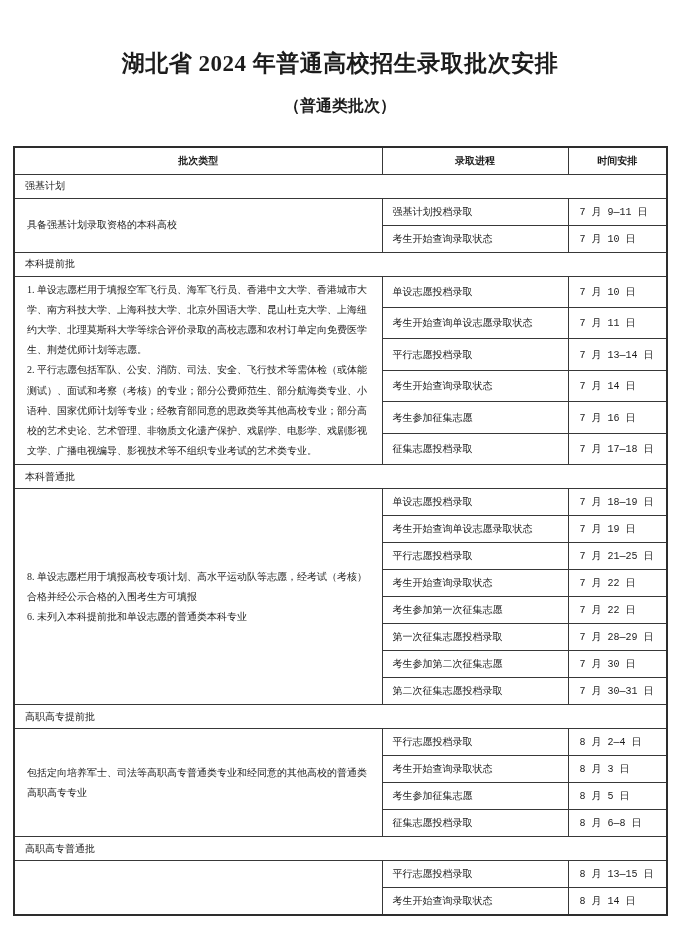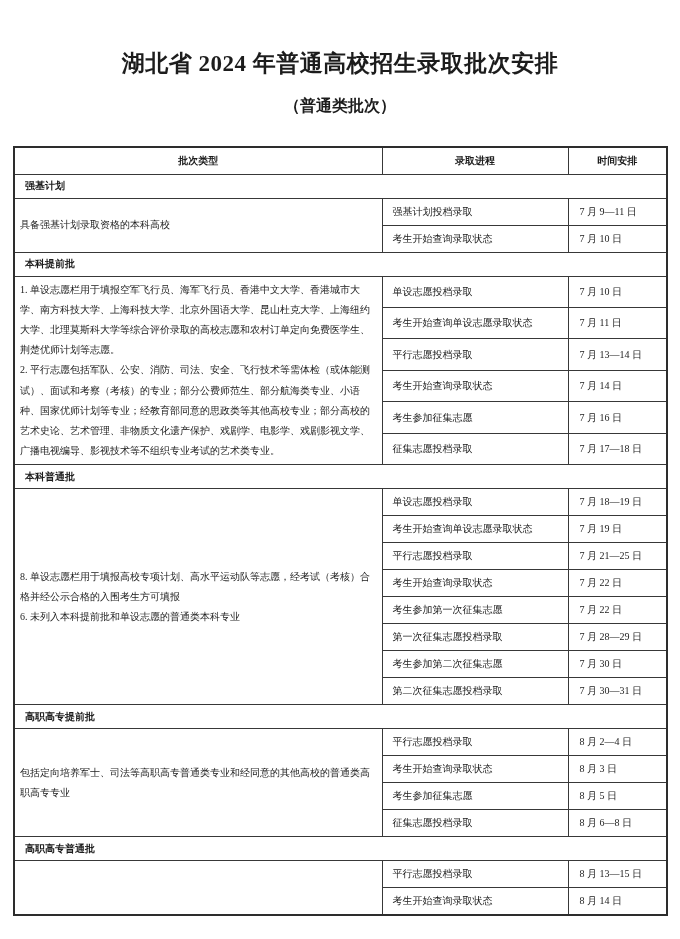--- a/index.html
+++ b/index.html
@@ -42,39 +42,40 @@
     vertical-align: middle;
   }
   .batch-table th {
     height: 27px;
     font-weight: bold;
     text-align: center;
     padding: 2px 4px;
   }
   td.section-cell {
     height: 24px;
-    font-weight: bold;
+    font-weight: normal;
     text-align: left;
     padding: 2px 8px 2px 10px;
   }
   td.desc-cell {
     text-align: left;
-    padding: 3px 8px 3px 5px;
+    padding: 3px 8px 3px 12px;
     line-height: 20.2px;
   }
   td.proc-cell {
     height: 27px;
     text-align: left;
     padding: 2px 6px 2px 10px;
   }
   td.time-cell {
     height: 27px;
     text-align: left;
     padding: 2px 4px 2px 11px;
     white-space: nowrap;
+    font-family: Liberation Mono, monospace;
   }
 </style>
 </head>
 <body>
 
 <div class="page">
 
   <div class="doc-title">湖北省 2024 年普通高校招生录取批次安排</div>
   <div class="doc-subtitle">（普通类批次）</div>
 

